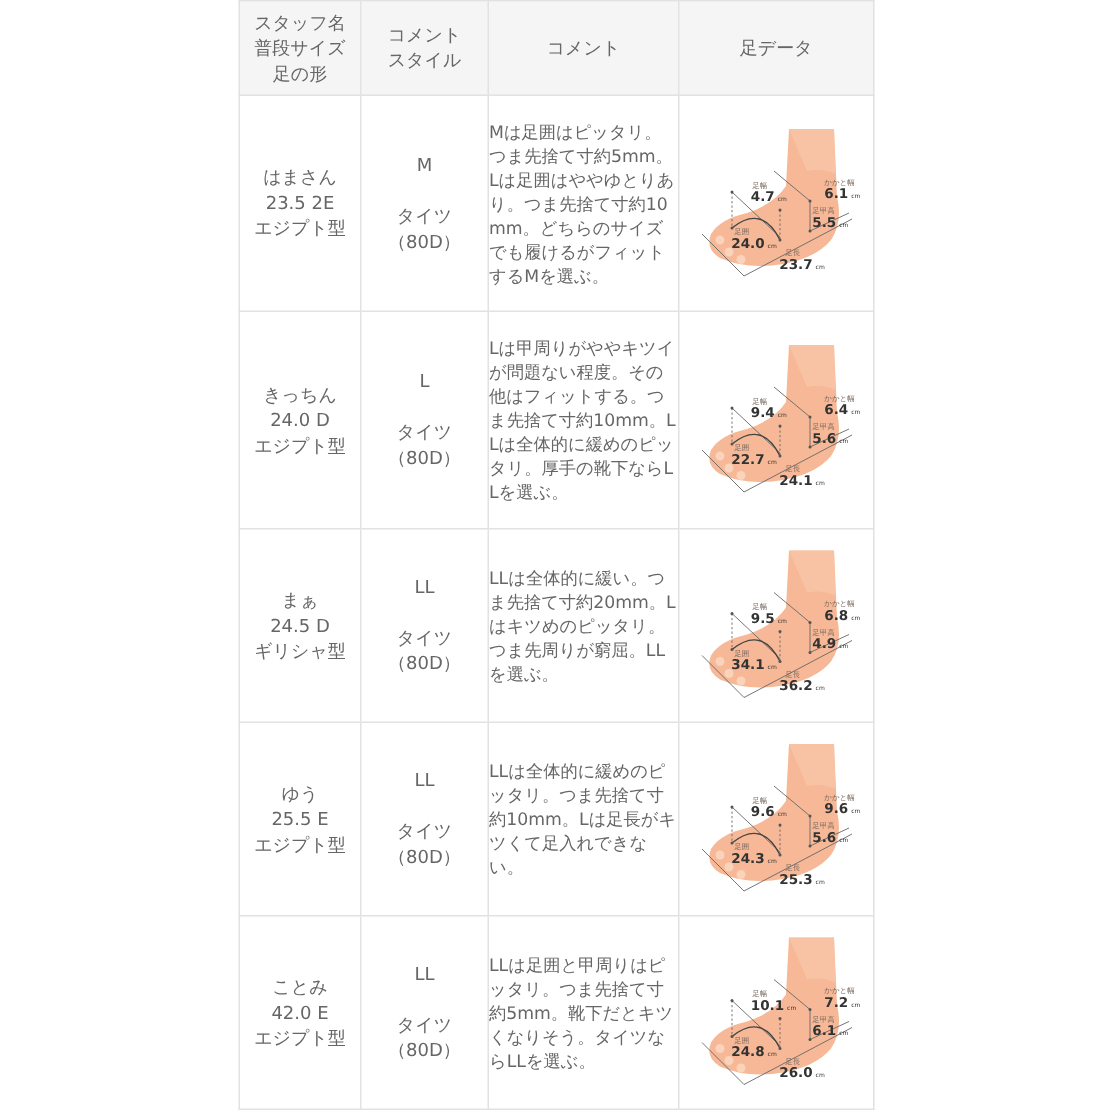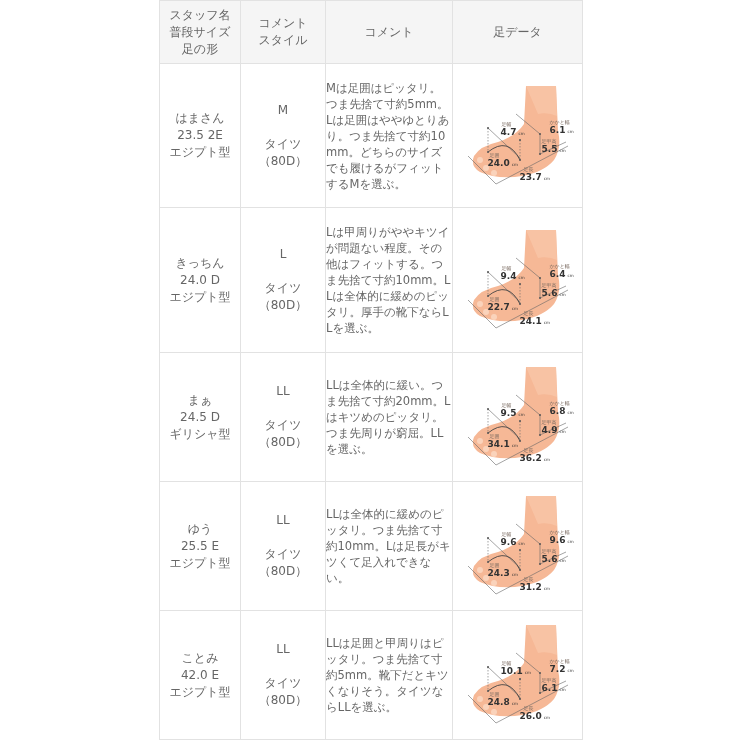--- a/index.html
+++ b/index.html
@@ -237,21 +237,21 @@
         </svg>
         <span class="lbl" style="left:44px;top:45px">足幅</span>
         <span class="val" style="left:43px;top:51px"><span>9.6</span><small>cm</small></span>
         <span class="lbl" style="left:92px;top:43px">かかと幅</span>
         <span class="val" style="left:92px;top:49px"><span>9.6</span><small>cm</small></span>
         <span class="lbl" style="left:84px;top:62px">足甲高</span>
         <span class="val" style="left:84px;top:68px"><span>5.6</span><small>cm</small></span>
         <span class="lbl" style="left:32px;top:76px">足囲</span>
         <span class="val" style="left:30px;top:82px"><span>24.3</span><small>cm</small></span>
         <span class="lbl" style="left:66px;top:90px">足長</span>
-        <span class="val" style="left:62px;top:96px"><span>31.2</span><small>cm</small></span>
+        <span class="val" style="left:62px;top:96px"><span>25.3</span><small>cm</small></span>
       </div>
     </td>
   </tr>
 
   <tr style="height: 129px;">
     <td class="staff">
       <div>ことみ</div>
       <div>42.0 E</div>
       <div>エジプト型</div>
     </td>

